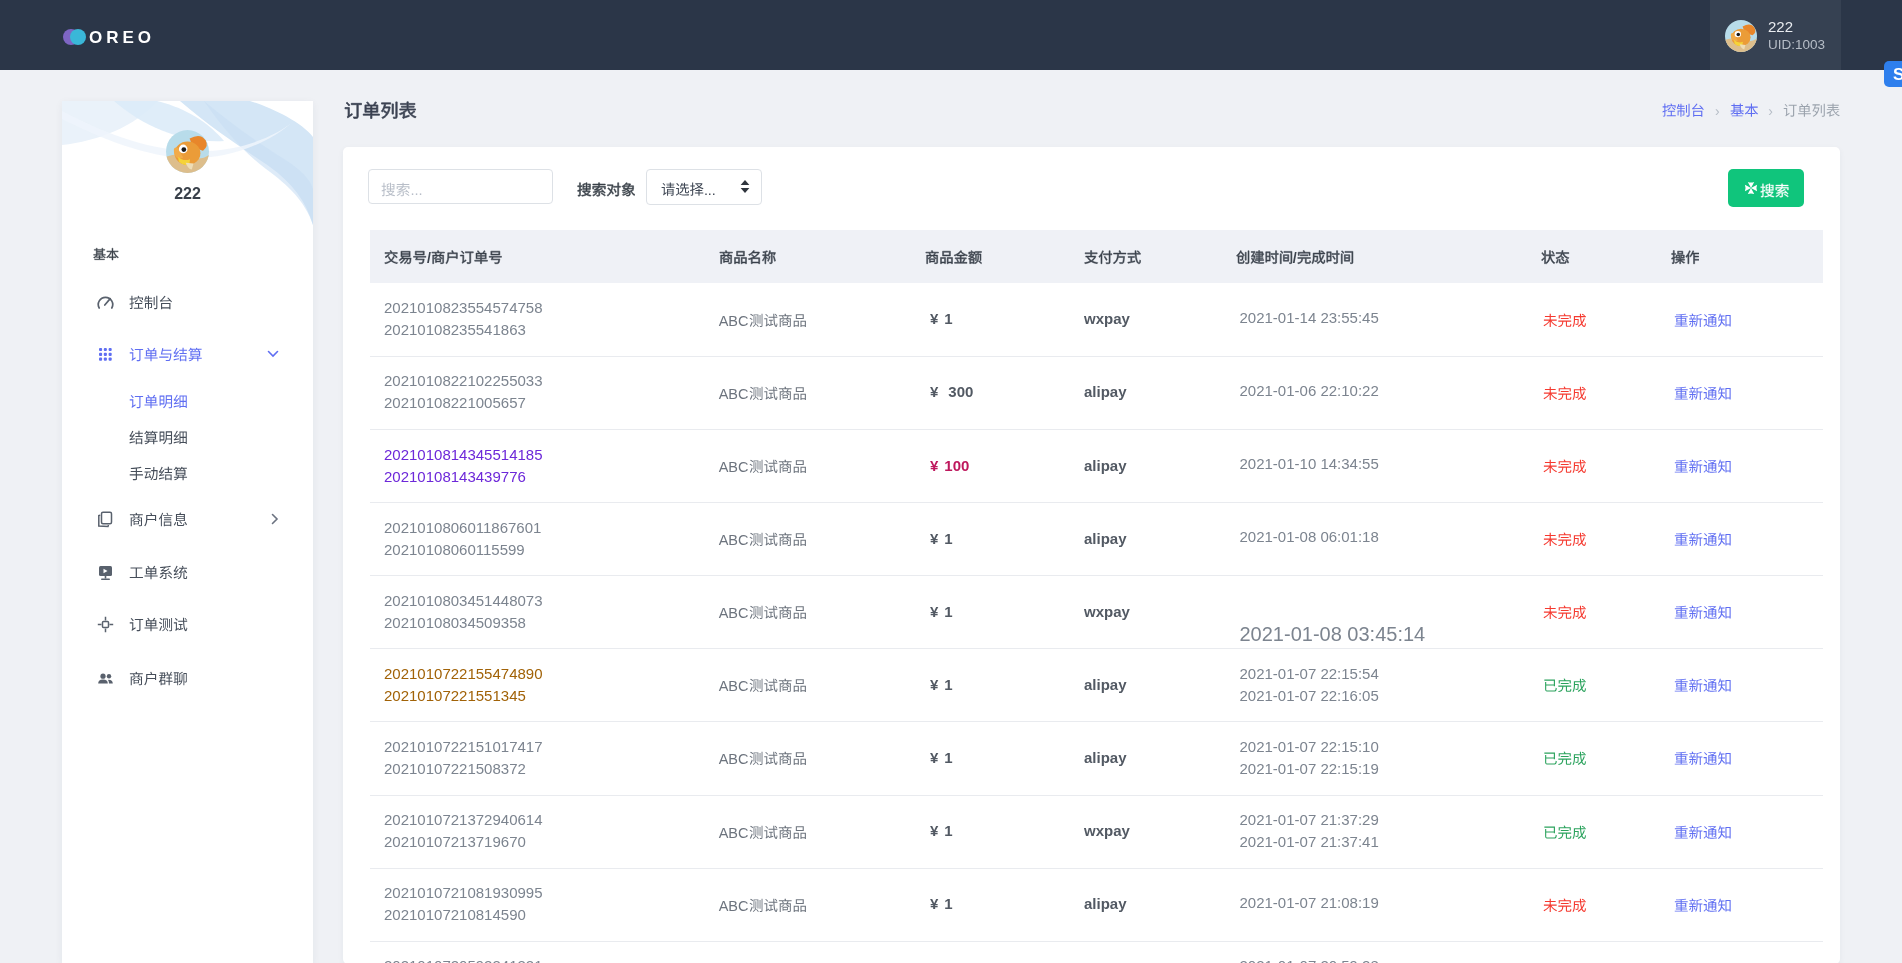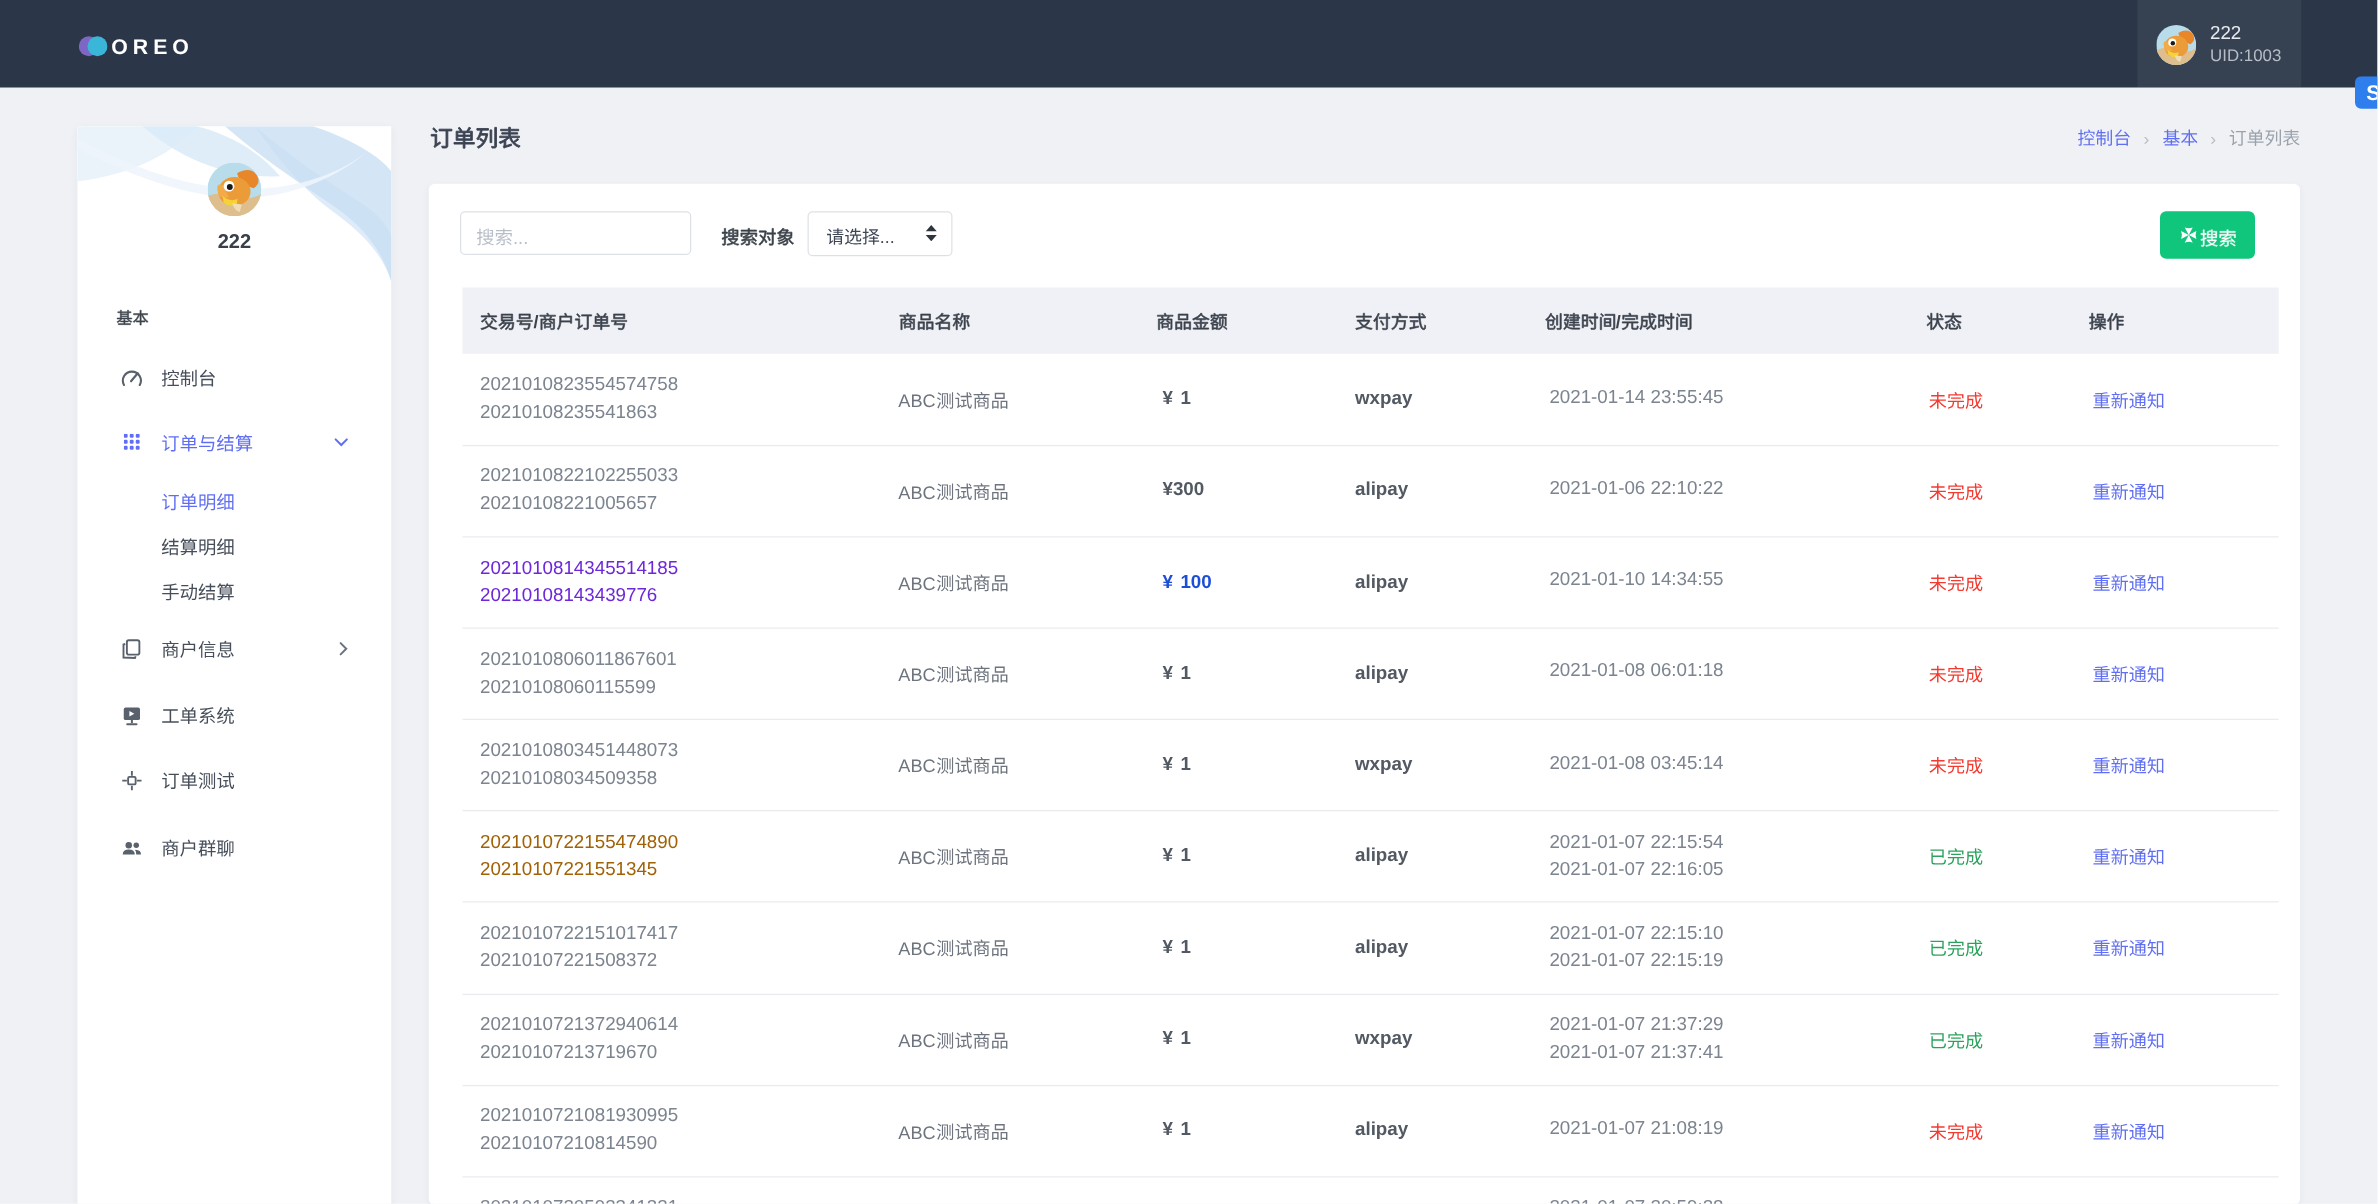--- a/index.html
+++ b/index.html
@@ -417,21 +417,21 @@
 <div class="abs" style="left:370px;top:355.9px;width:1453px;height:1px;background:#e9ebef"></div>
 <div class="abs" style="left:384px;top:370.4px;font-size:15px;color:#7c848f;line-height:22px">2021010822102255033<br>20210108221005657</div>
 <div class="abs" style="left:718.7px;top:381.9px;font-size:14.5px;color:#6d747e">ABC<svg style="width:58.0px;height:21.5px;vertical-align:-4.6px;" viewBox="0 0 4000 1480">
       <g fill="currentColor" transform="translate(0,1160) scale(1,-1)">
         <use href="#c6d4b" x="0"></use>
         <use href="#c8bd5" x="1000"></use>
         <use href="#c5546" x="2000"></use>
         <use href="#c54c1" x="3000"></use>
       </g>
     </svg></div>
-<div class="abs" style="left:930px;top:383.4px;font-size:15px;font-weight:bold;color:#525963">¥<span style="margin-left:0">300</span></div>
+<div class="abs" style="left:930px;top:383.4px;font-size:15px;font-weight:bold;color:#525963">¥<span style="margin-left:10px">300</span></div>
 <div class="abs" style="left:1084px;top:383.4px;font-size:15px;font-weight:bold;color:#525963">alipay</div>
 <div class="abs" style="left:1239.5px;top:381.9px;font-size:15px;color:#7c848f">2021-01-06 22:10:22</div>
 <div class="abs" style="left:1543px;top:381.9px;color:#f5392f"><svg style="width:43.5px;height:21.5px;vertical-align:-4.6px;" viewBox="0 0 3000 1480">
       <g fill="currentColor" transform="translate(0,1160) scale(1,-1)">
         <use href="#c672a" x="0"></use>
         <use href="#c5b8c" x="1000"></use>
         <use href="#c6210" x="2000"></use>
       </g>
     </svg></div>
 <div class="abs" style="left:1673.6px;top:381.9px;color:#5f6ef2"><svg style="width:58.0px;height:21.5px;vertical-align:-4.6px;" viewBox="0 0 4000 1480">
@@ -445,21 +445,21 @@
 <div class="abs" style="left:370px;top:429.0px;width:1453px;height:1px;background:#e9ebef"></div>
 <div class="abs" style="left:384px;top:443.6px;font-size:15px;color:#6d28d9;line-height:22px">2021010814345514185<br>20210108143439776</div>
 <div class="abs" style="left:718.7px;top:455.1px;font-size:14.5px;color:#6d747e">ABC<svg style="width:58.0px;height:21.5px;vertical-align:-4.6px;" viewBox="0 0 4000 1480">
       <g fill="currentColor" transform="translate(0,1160) scale(1,-1)">
         <use href="#c6d4b" x="0"></use>
         <use href="#c8bd5" x="1000"></use>
         <use href="#c5546" x="2000"></use>
         <use href="#c54c1" x="3000"></use>
       </g>
     </svg></div>
-<div class="abs" style="left:930px;top:456.6px;font-size:15px;font-weight:bold;color:#1d4ed8">¥<span style="margin-left:6px">100</span></div>
+<div class="abs" style="left:930px;top:456.6px;font-size:15px;font-weight:bold;color:#be185d">¥<span style="margin-left:6px">100</span></div>
 <div class="abs" style="left:1084px;top:456.6px;font-size:15px;font-weight:bold;color:#525963">alipay</div>
 <div class="abs" style="left:1239.5px;top:455.1px;font-size:15px;color:#7c848f">2021-01-10 14:34:55</div>
 <div class="abs" style="left:1543px;top:455.1px;color:#f5392f"><svg style="width:43.5px;height:21.5px;vertical-align:-4.6px;" viewBox="0 0 3000 1480">
       <g fill="currentColor" transform="translate(0,1160) scale(1,-1)">
         <use href="#c672a" x="0"></use>
         <use href="#c5b8c" x="1000"></use>
         <use href="#c6210" x="2000"></use>
       </g>
     </svg></div>
 <div class="abs" style="left:1673.6px;top:455.1px;color:#5f6ef2"><svg style="width:58.0px;height:21.5px;vertical-align:-4.6px;" viewBox="0 0 4000 1480">
@@ -503,21 +503,21 @@
 <div class="abs" style="left:718.7px;top:601.2px;font-size:14.5px;color:#6d747e">ABC<svg style="width:58.0px;height:21.5px;vertical-align:-4.6px;" viewBox="0 0 4000 1480">
       <g fill="currentColor" transform="translate(0,1160) scale(1,-1)">
         <use href="#c6d4b" x="0"></use>
         <use href="#c8bd5" x="1000"></use>
         <use href="#c5546" x="2000"></use>
         <use href="#c54c1" x="3000"></use>
       </g>
     </svg></div>
 <div class="abs" style="left:930px;top:602.8px;font-size:15px;font-weight:bold;color:#525963">¥<span style="margin-left:6px">1</span></div>
 <div class="abs" style="left:1084px;top:602.8px;font-size:15px;font-weight:bold;color:#525963">wxpay</div>
-<div class="abs" style="left:1239.5px;top:602px;font-size:15px;color:#7c848f">2021-01-08 03:45:14</div>
+<div class="abs" style="left:1239.5px;top:623px;font-size:20px;color:#7c848f">2021-01-08 03:45:14</div>
 <div class="abs" style="left:1543px;top:601.2px;color:#f5392f"><svg style="width:43.5px;height:21.5px;vertical-align:-4.6px;" viewBox="0 0 3000 1480">
       <g fill="currentColor" transform="translate(0,1160) scale(1,-1)">
         <use href="#c672a" x="0"></use>
         <use href="#c5b8c" x="1000"></use>
         <use href="#c6210" x="2000"></use>
       </g>
     </svg></div>
 <div class="abs" style="left:1673.6px;top:601.2px;color:#5f6ef2"><svg style="width:58.0px;height:21.5px;vertical-align:-4.6px;" viewBox="0 0 4000 1480">
       <g fill="currentColor" transform="translate(0,1160) scale(1,-1)">
         <use href="#c91cd" x="0"></use>

